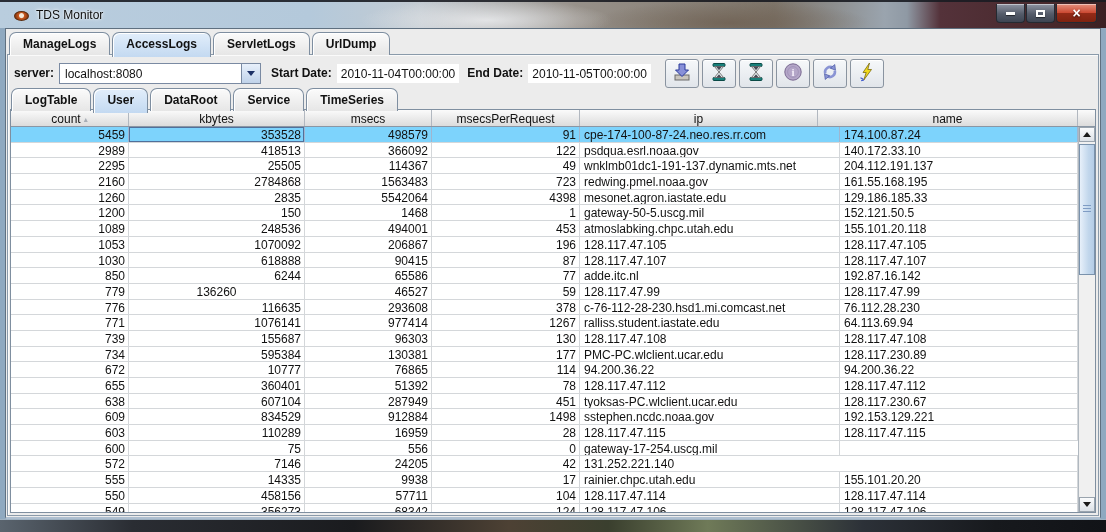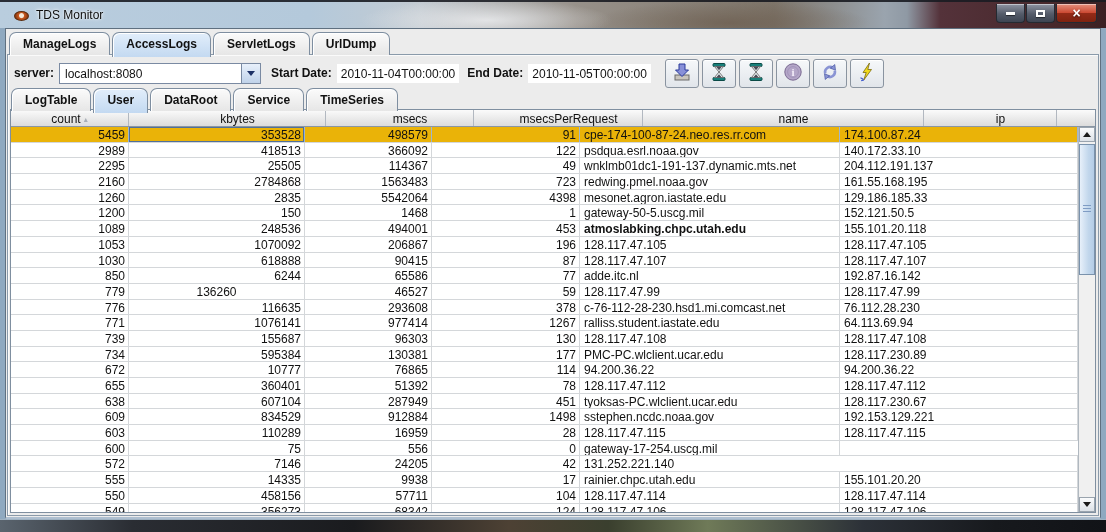--- a/index.html
+++ b/index.html
@@ -48,28 +48,28 @@
   .datefield{background:#fff;padding:3px 4px 2px;margin-right:8px;}
   .tool-buttons{display:flex;gap:3px;margin-left:6px;}
   .tbtn{width:34px;height:29px;border:1px solid #8a94a0;border-radius:3px;
     background:linear-gradient(#f6f8fa,#e1e5ea);display:flex;align-items:center;justify-content:center;
     box-shadow:inset 0 1px 0 #fff;}
   
   .sub-tabs{position:absolute;left:3px;top:33px;display:flex;z-index:3;}
   
   .table-wrap{position:absolute;left:2px;right:2px;top:54px;bottom:2px;border:1px solid #7f8fa0;background:#fff;
     display:flex;flex-direction:column;}
-  .thead{height:17px;display:flex;background:linear-gradient(#fbfbfb,#dcdcdc);border-bottom:1px solid #8a96a4;flex:0 0 17px;gap:21px;}
+  .thead{height:17px;display:flex;background:linear-gradient(#fbfbfb,#dcdcdc);border-bottom:1px solid #8a96a4;flex:0 0 17px;}
   .th{border-right:1px solid #b2b8c0;text-align:center;padding-top:2px;overflow:hidden;}
   .th:last-child{border-right:none;}
   .sort-ind{font-size:8px;color:#a8aeb6;margin-left:3px;vertical-align:1px;}
   .tbody{flex:1;display:flex;overflow:hidden;}
   .rows{flex:1;overflow:hidden;background:#fff;}
   .trow{display:flex;height:15.7px;border-bottom:1px solid #d4d7da;background:#fff;}
-  .trow.selected{background:#eab308;}
+  .trow.selected{background:#7dd3fc;}
   .trow.selected .td{border-right-color:#9fb5cf;border-bottom-color:#9fb5cf;}
   .td{border-right:1px solid #d4d7da;padding:1px 3px 0;overflow:hidden;white-space:nowrap;}
   .td.r{text-align:right;}
   .td.l{text-align:left;padding-left:4px;}
   .td.focus{box-shadow:inset 0 0 0 1px #50709a;}
   
   .vscroll{flex:0 0 17px;position:relative;background:#f0f0f0;border-left:1px solid #b0b8c0;}
   .sb-btn{position:absolute;left:0;width:16px;height:15px;border:1px solid #9aa4ae;
     background:linear-gradient(#fafbfc,#dde2e8);display:flex;align-items:center;justify-content:center;}
   .sb-btn.up{top:0;}
@@ -184,22 +184,22 @@
           <div class="tab">Service</div>
           <div class="tab">TimeSeries</div>
         </div>
 
       <div class="table-wrap">
         <div class="thead" id="thead">
             <div class="th" style="width: 118px;">count<span class="sort-ind">▴</span></div>
             <div class="th" style="width: 176px;">kbytes</div>
             <div class="th" style="width: 127px;">msecs</div>
             <div class="th" style="width: 148px;">msecsPerRequest</div>
+            <div class="th" style="flex: 1 1 0%;">ip</div>
             <div class="th" style="width: 260px;">name</div>
-            <div class="th" style="flex: 1 1 0%;">ip</div>
             <div class="th" style="width: 17px;"></div>
           </div>
         <div class="tbody">
           <div class="rows" id="rows">
               <div class="trow selected">
                 <div class="td r" style="width: 118px;">5459</div>
                 <div class="td r focus" style="width: 176px;">353528</div>
                 <div class="td r" style="width: 127px;">498579</div>
                 <div class="td r" style="width: 148px;">91</div>
                 <div class="td l" style="width: 260px;">cpe-174-100-87-24.neo.res.rr.com</div>
@@ -243,21 +243,21 @@
                 <div class="td r" style="width: 127px;">1468</div>
                 <div class="td r" style="width: 148px;">1</div>
                 <div class="td l" style="width: 260px;">gateway-50-5.uscg.mil</div>
                 <div class="td l" style="flex: 1 1 0%;">152.121.50.5</div>
               </div>
               <div class="trow">
                 <div class="td r" style="width: 118px;">1089</div>
                 <div class="td r" style="width: 176px;">248536</div>
                 <div class="td r" style="width: 127px;">494001</div>
                 <div class="td r" style="width: 148px;">453</div>
-                <div class="td l" style="width: 260px; font-weight: bold;">atmoslabking.chpc.utah.edu</div>
+                <div class="td l" style="width: 260px;">atmoslabking.chpc.utah.edu</div>
                 <div class="td l" style="flex: 1 1 0%;">155.101.20.118</div>
               </div>
               <div class="trow">
                 <div class="td r" style="width: 118px;">1053</div>
                 <div class="td r" style="width: 176px;">1070092</div>
                 <div class="td r" style="width: 127px;">206867</div>
                 <div class="td r" style="width: 148px;">196</div>
                 <div class="td l" style="width: 260px;">128.117.47.105</div>
                 <div class="td l" style="flex: 1 1 0%;">128.117.47.105</div>
               </div>

